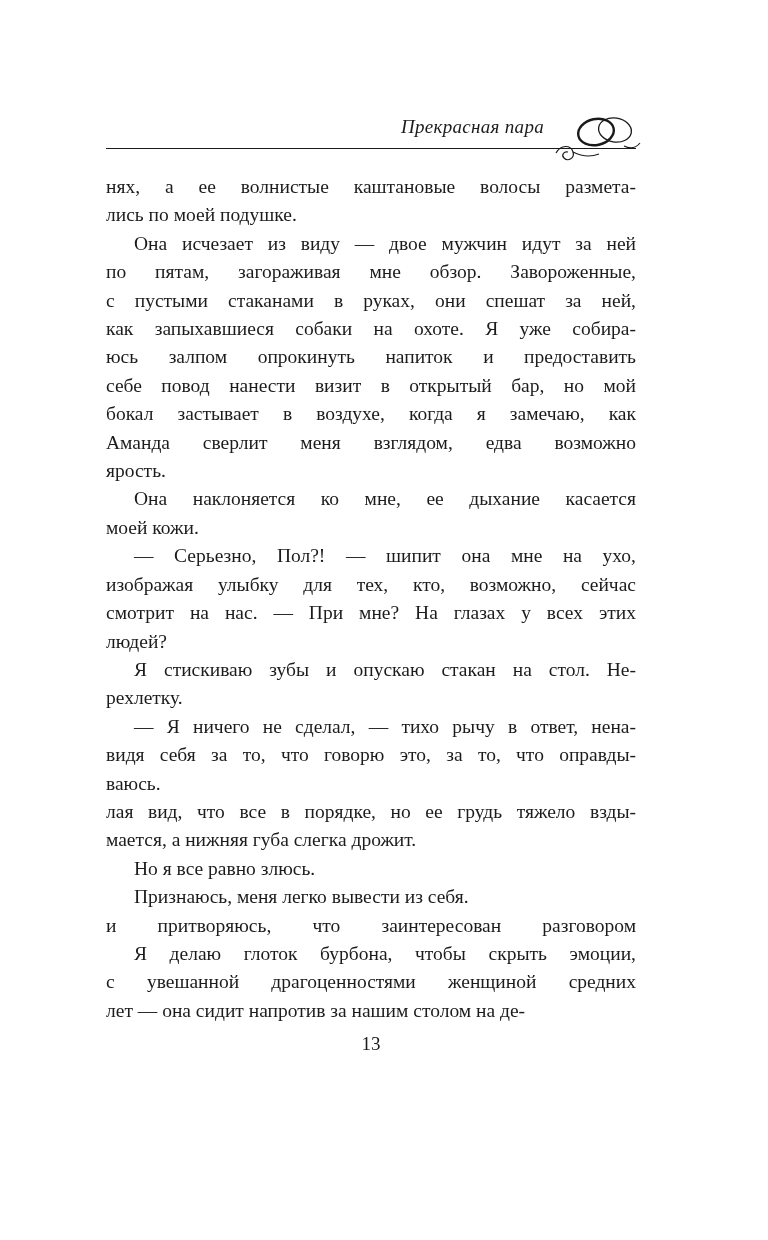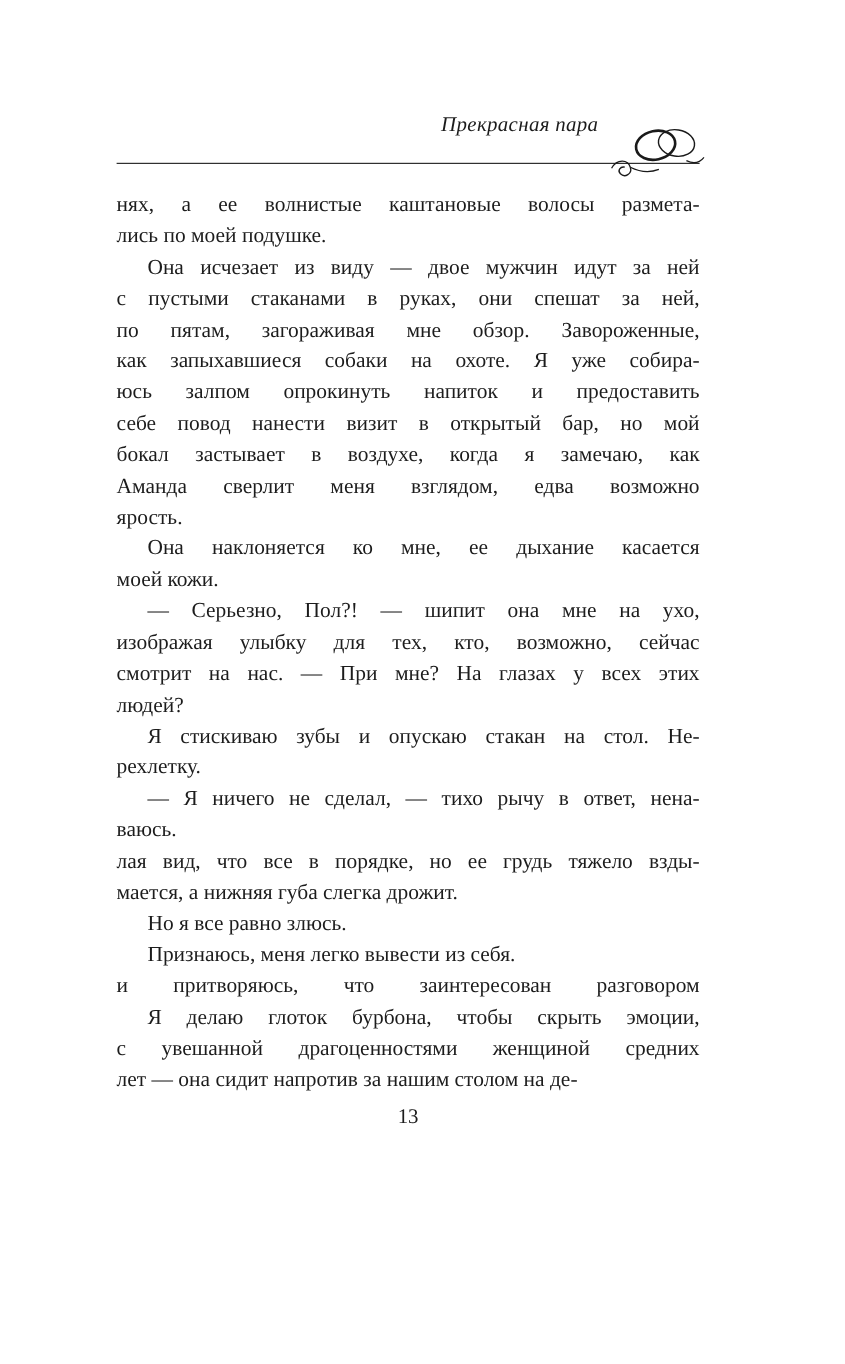--- a/index.html
+++ b/index.html
@@ -16,21 +16,21 @@
   .header {
     position: relative;
     margin: 112px 0 0 106px;
     width: 530px;
     height: 36px;
     border-bottom: 1.3px solid #1a1a1a;
   }
   .running-title {
     position: absolute;
     right: 92px;
-    bottom: 23px;
+    bottom: 10px;
     font-style: italic;
     font-size: 19px;
     letter-spacing: 0.3px;
     white-space: nowrap;
   }
   .ornament {
     position: absolute;
     right: -6px;
     bottom: -15px;
     line-height: 0;
@@ -76,37 +76,38 @@
           <path d="M74 33 c6 3 12 2 16 -3" stroke-width="1.1"></path>
         </g>
       </svg>
     </span>
   </div>
 
   <div class="text-block">
       <div class="line">нях, а ее волнистые каштановые волосы размета-</div>
       <div class="line last">лись по моей подушке.</div>
       <div class="line indent">Она исчезает из виду — двое мужчин идут за ней</div>
+      <div class="line">по пятам, загораживая мне обзор. Завороженные,</div>
       <div class="line">с пустыми стаканами в руках, они спешат за ней,</div>
-      <div class="line">по пятам, загораживая мне обзор. Завороженные,</div>
       <div class="line">как запыхавшиеся собаки на охоте. Я уже собира-</div>
       <div class="line">юсь залпом опрокинуть напиток и предоставить</div>
       <div class="line">себе повод нанести визит в открытый бар, но мой</div>
       <div class="line">бокал застывает в воздухе, когда я замечаю, как</div>
       <div class="line">Аманда сверлит меня взглядом, едва возможно</div>
       <div class="line last">ярость.</div>
       <div class="line indent">Она наклоняется ко мне, ее дыхание касается</div>
       <div class="line last">моей кожи.</div>
       <div class="line indent">— Серьезно, Пол?! — шипит она мне на ухо,</div>
       <div class="line">изображая улыбку для тех, кто, возможно, сейчас</div>
       <div class="line">смотрит на нас. — При мне? На глазах у всех этих</div>
       <div class="line last">людей?</div>
       <div class="line indent">Я стискиваю зубы и опускаю стакан на стол. Не-</div>
       <div class="line last">рехлетку.</div>
       <div class="line indent">— Я ничего не сделал, — тихо рычу в ответ, нена-</div>
+      <div class="line">видя себя за то, что говорю это, за то, что оправды-</div>
       <div class="line last">ваюсь.</div>
       <div class="line">лая вид, что все в порядке, но ее грудь тяжело взды-</div>
       <div class="line last">мается, а нижняя губа слегка дрожит.</div>
       <div class="line indent last">Но я все равно злюсь.</div>
       <div class="line indent last">Признаюсь, меня легко вывести из себя.</div>
       <div class="line">и притворяюсь, что заинтересован разговором</div>
       <div class="line indent">Я делаю глоток бурбона, чтобы скрыть эмоции,</div>
       <div class="line">с увешанной драгоценностями женщиной средних</div>
       <div class="line last">лет — она сидит напротив за нашим столом на де-</div>
     </div>

